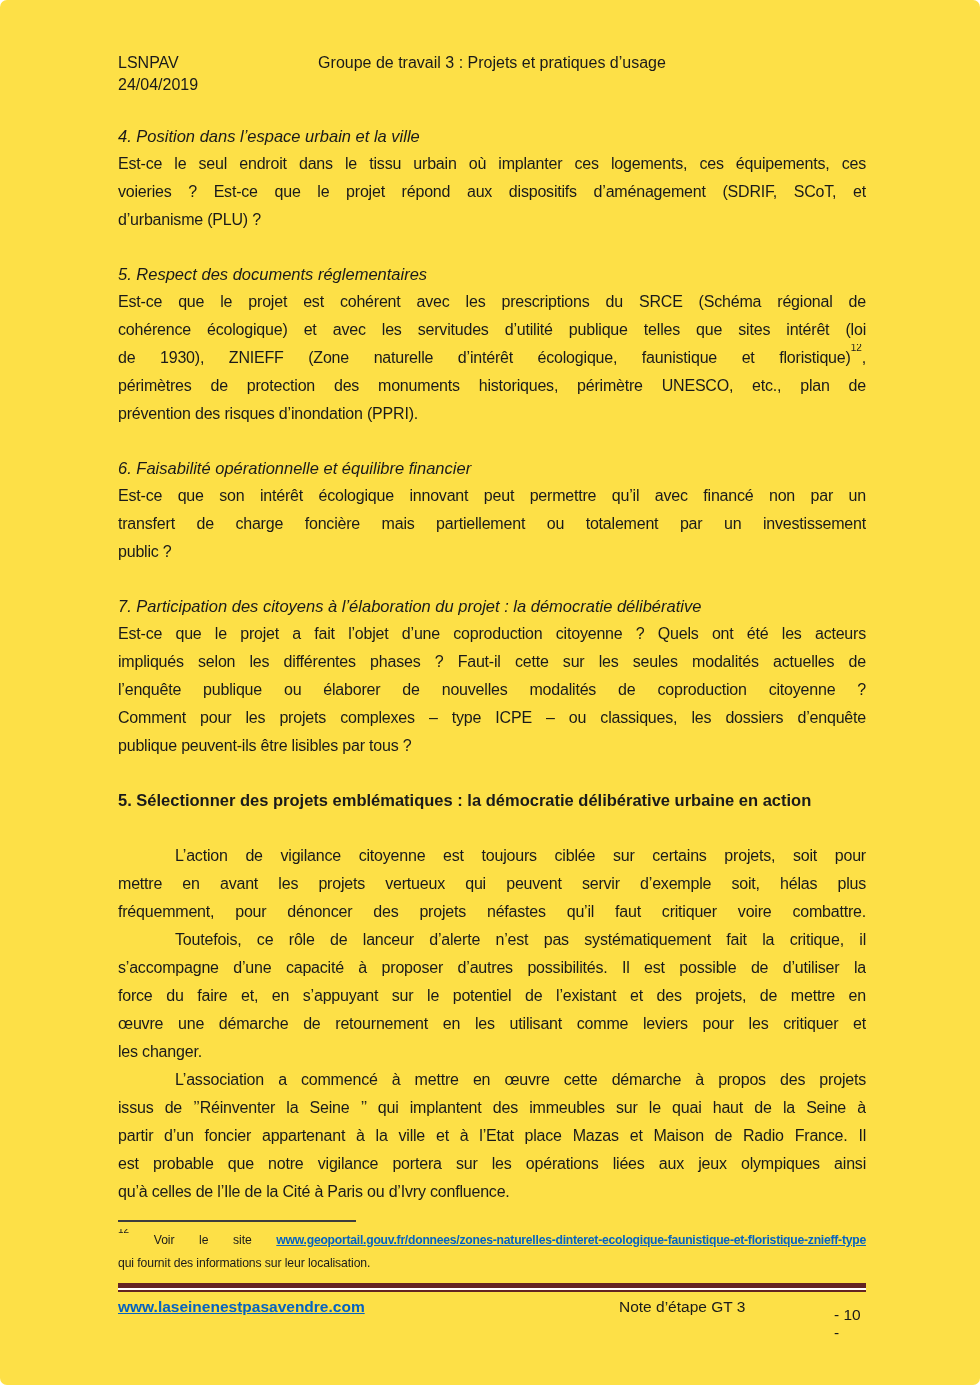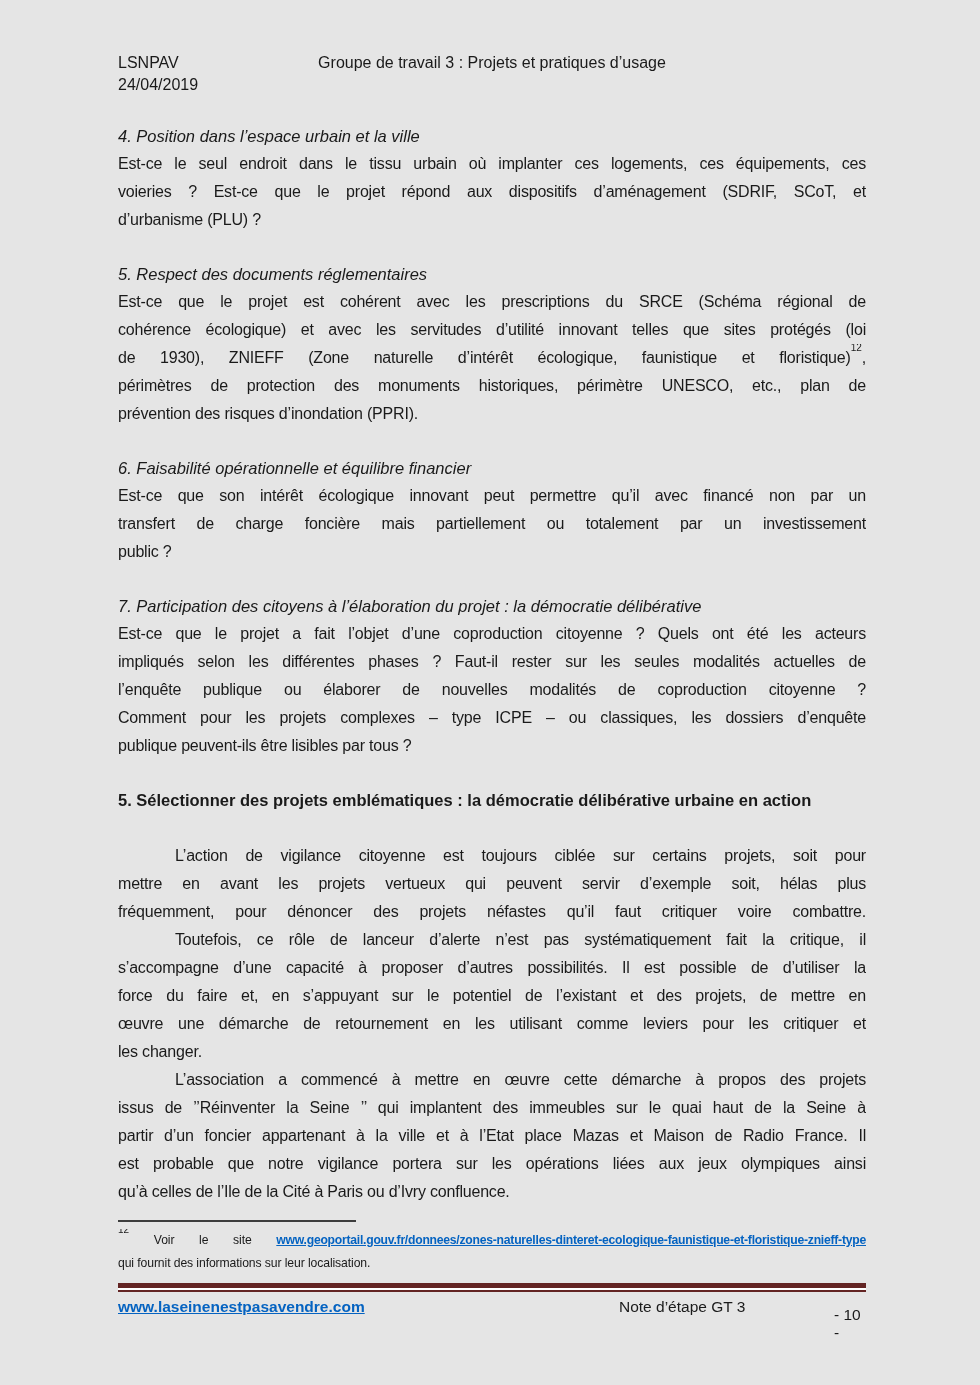--- a/index.html
+++ b/index.html
@@ -1,23 +1,24 @@
 <!DOCTYPE html>
 <html lang="fr"><head>
 <meta charset="utf-8">
 <style>
   html, body { margin: 0; padding: 0; background: #ffffff; }
   .page {
     position: relative;
     width: 980px;
     height: 1385px;
-    background: #e5e5e5;
+    background: #fde047;
     font-family: "Liberation Sans", sans-serif;
     color: #1a1a1a;
     overflow: hidden;
+    border-radius: 7px;
   }
   .content {
     position: absolute;
     left: 118px;
     top: 54px;
     width: 748px;
   }
   
   .header-row { position: relative; height: 22px; font-size: 16px; }
   .header-org { position: absolute; left: 0; top: 0; }
@@ -117,37 +118,37 @@
     <div class="sh sh-first">4. Position dans l’espace urbain et la ville</div>
     <div class="para">
       <div class="jl">Est-ce le seul endroit dans le tissu urbain où implanter ces logements, ces équipements, ces</div>
       <div class="jl">voieries ? Est-ce que le projet répond aux dispositifs d’aménagement (SDRIF, SCoT, et</div>
       <div class="ll">d’urbanisme (PLU) ?</div>
     </div>
 
     <div class="sh">5. Respect des documents réglementaires</div>
     <div class="para">
       <div class="jl">Est-ce que le projet est cohérent avec les prescriptions du SRCE  (Schéma régional de</div>
-      <div class="jl">cohérence écologique) et avec les servitudes d’utilité innovant telles que sites protégés (loi</div>
+      <div class="jl">cohérence écologique) et avec les servitudes d’utilité publique telles que sites intérêt (loi</div>
       <div class="jl"><span>de 1930), ZNIEFF (Zone naturelle d’intérêt écologique, faunistique et floristique)</span><sup class="fnref">12</sup><span>,</span></div>
       <div class="jl">périmètres de protection des monuments historiques, périmètre UNESCO, etc., plan de</div>
       <div class="ll">prévention des risques d’inondation (PPRI).</div>
     </div>
 
     <div class="sh">6. Faisabilité opérationnelle et équilibre financier</div>
     <div class="para">
       <div class="jl">Est-ce que son intérêt écologique innovant peut permettre qu’il avec financé non par un</div>
       <div class="jl">transfert de charge foncière mais partiellement ou totalement par un investissement</div>
       <div class="ll">public ?</div>
     </div>
 
     <div class="sh">7. Participation des citoyens à l’élaboration du projet : la démocratie délibérative</div>
     <div class="para">
       <div class="jl">Est-ce que le projet a fait l’objet d’une coproduction citoyenne ? Quels ont été les acteurs</div>
-      <div class="jl">impliqués selon les différentes phases ? Faut-il rester sur les seules modalités actuelles de</div>
+      <div class="jl">impliqués selon les différentes phases ? Faut-il cette sur les seules modalités actuelles de</div>
       <div class="jl">l’enquête publique ou élaborer de nouvelles modalités de coproduction citoyenne ?</div>
       <div class="jl">Comment pour les projets complexes – type ICPE – ou classiques, les dossiers d’enquête</div>
       <div class="ll">publique peuvent-ils être lisibles par tous ?</div>
     </div>
 
     <div class="bh">5. Sélectionner des projets emblématiques : la démocratie délibérative urbaine en action</div>
 
     <div class="para para-gap">
       <div class="jl ind">L’action de vigilance citoyenne est toujours ciblée sur certains projets, soit pour</div>
       <div class="jl">mettre en avant les projets vertueux qui peuvent servir d’exemple soit, hélas plus</div>

